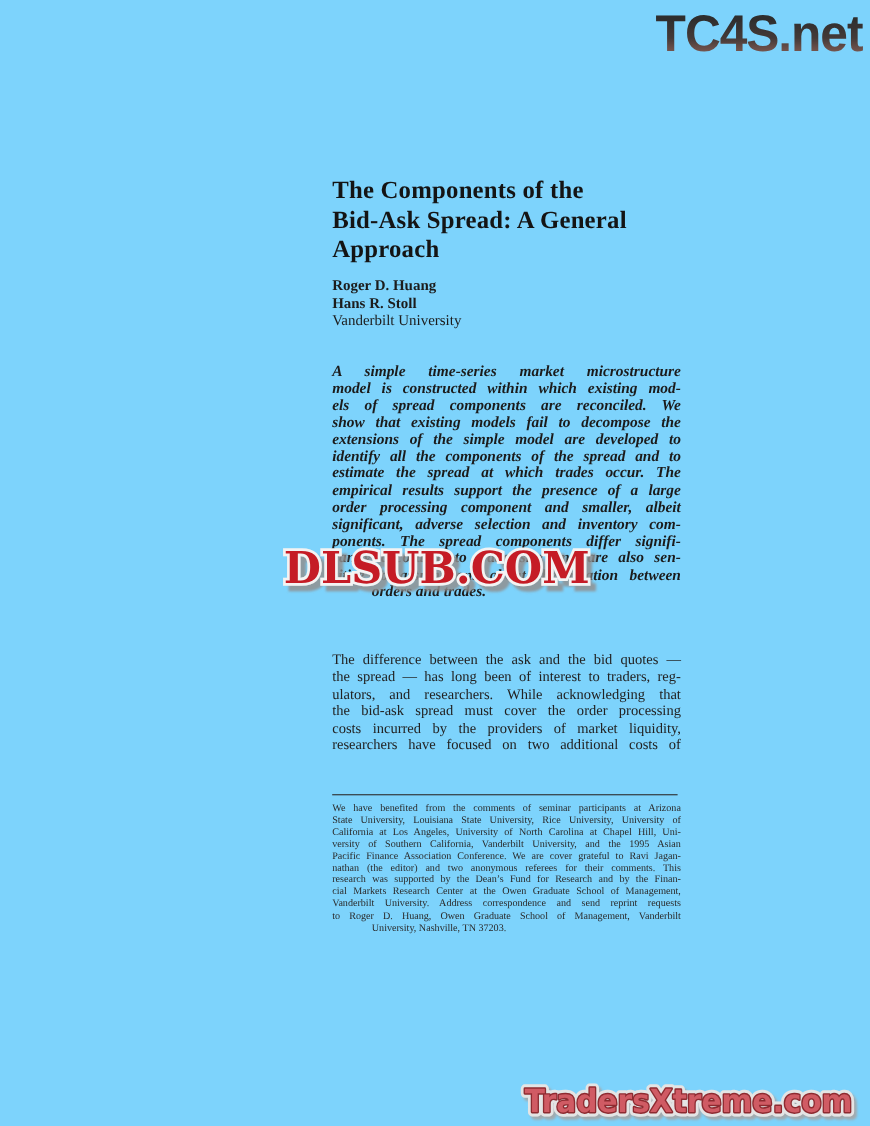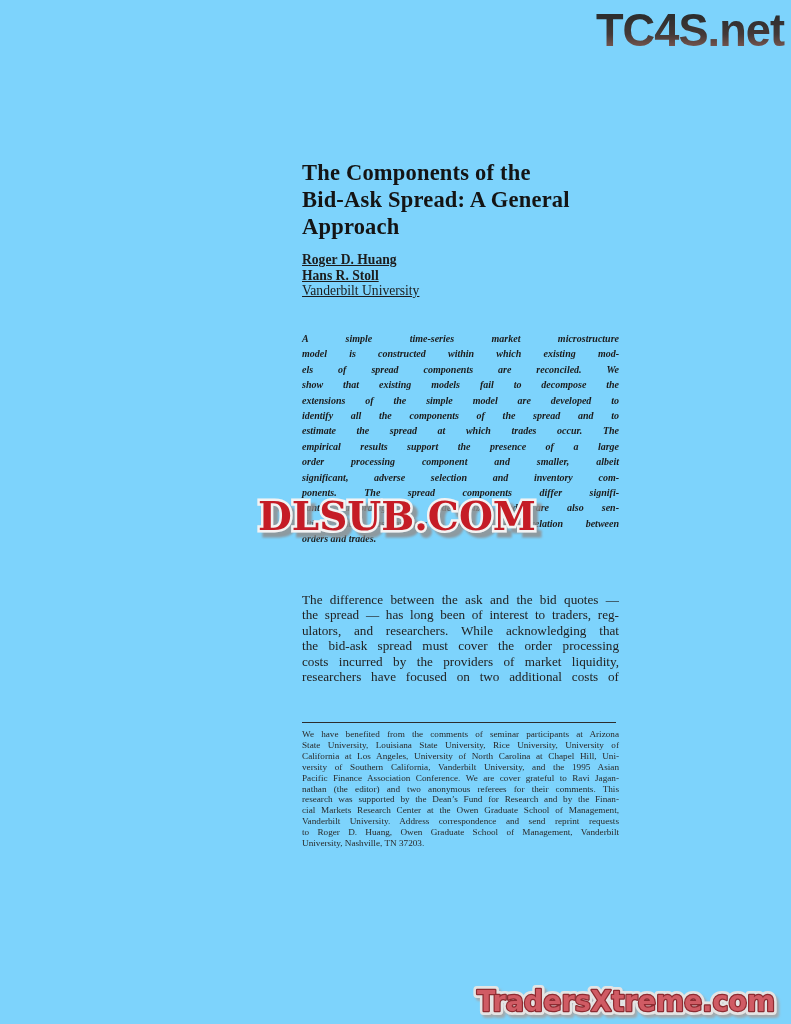--- a/index.html
+++ b/index.html
@@ -3,28 +3,28 @@
 <meta charset="utf-8">
 <style>
   html,body{margin:0;padding:0;background:#ffffff;}
   .page{position:relative;width:791px;height:1024px;background:#7dd3fc;overflow:hidden;
         font-family:"Liberation Serif",serif;}
   
   .title{position:absolute;left:302px;top:159px;width:340px;color:#141414;
          font-weight:bold;font-size:22.5px;line-height:27px;letter-spacing:.2px;}
   .title div{white-space:nowrap;}
   .authors{position:absolute;left:302px;top:252px;width:317px;color:#1c1c1c;
-           font-size:13.6px;line-height:15.6px;text-decoration:underline;}
+           font-size:13.6px;line-height:15.6px;}
   .authors .author{font-weight:bold;}
   .abstract{position:absolute;left:302px;top:331px;width:317px;color:#1b1b1b;
-            font-style:italic;font-weight:bold;font-size:10px;line-height:15.4px;}
+            font-style:italic;font-weight:bold;font-size:14px;line-height:15.4px;}
   .bodytext{position:absolute;left:302px;top:592px;width:317px;color:#222;
             font-size:13.2px;line-height:15.45px;}
   .line{text-align:justify;text-align-last:justify;white-space:normal;}
-  .line.last{text-align-last:left;}
+  .line.last{text-align-last:left;margin-left:36px;}
   .rule{position:absolute;left:302px;top:722px;width:314px;height:1px;background:#2c2c2c;}
   .footnote{position:absolute;left:302px;top:729px;width:317px;color:#2a2a2a;
             font-size:9.2px;line-height:10.9px;}
   .journal{position:absolute;left:302px;top:861px;width:330px;color:#2a2a2a;
            font-size:9.4px;line-height:11.2px;}
   .journal .it{font-style:italic;}
   
   .wm-top{position:absolute;left:590px;top:2px;}
   .wm-mid{position:absolute;left:248px;top:484px;}
   .wm-bottom{position:absolute;left:468px;top:979px;}

